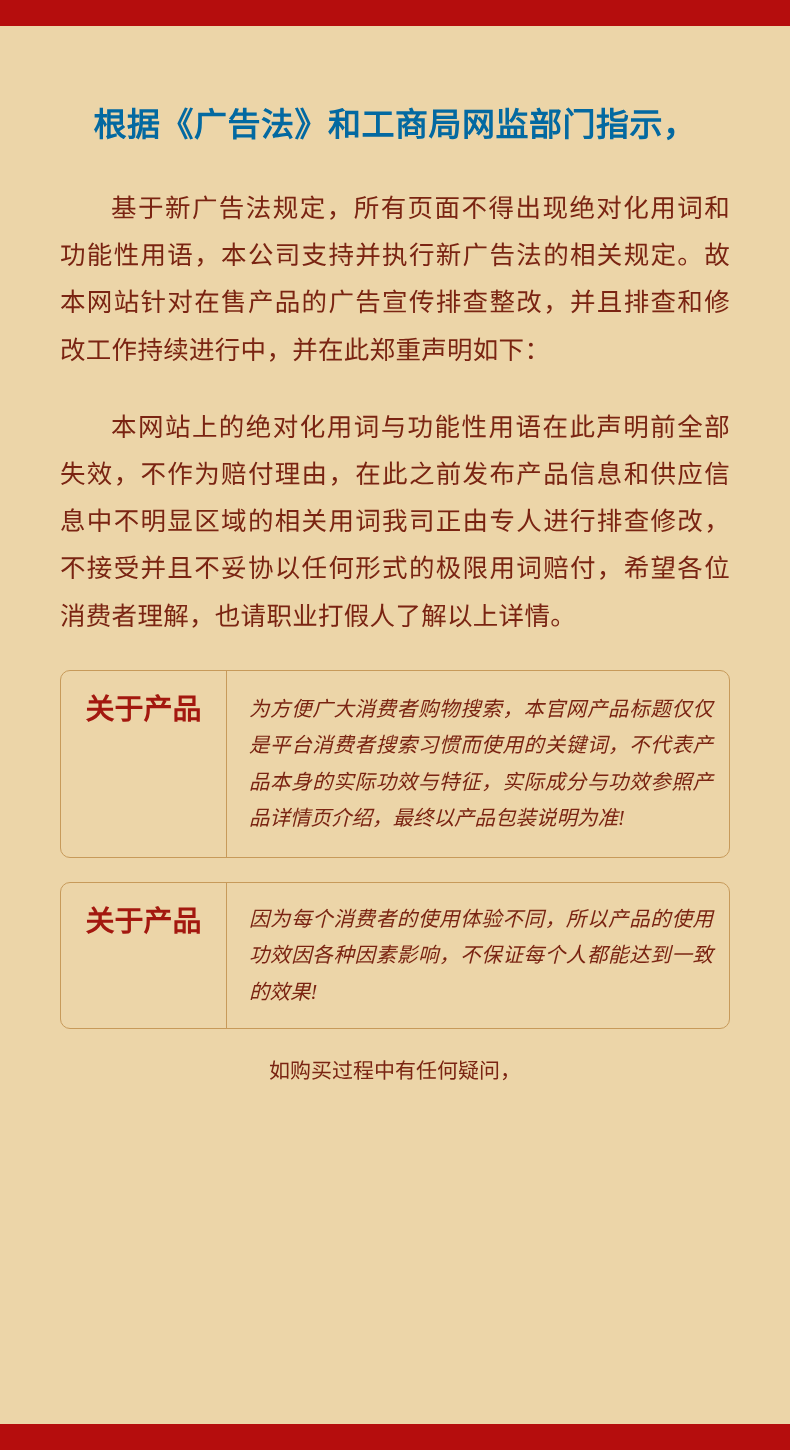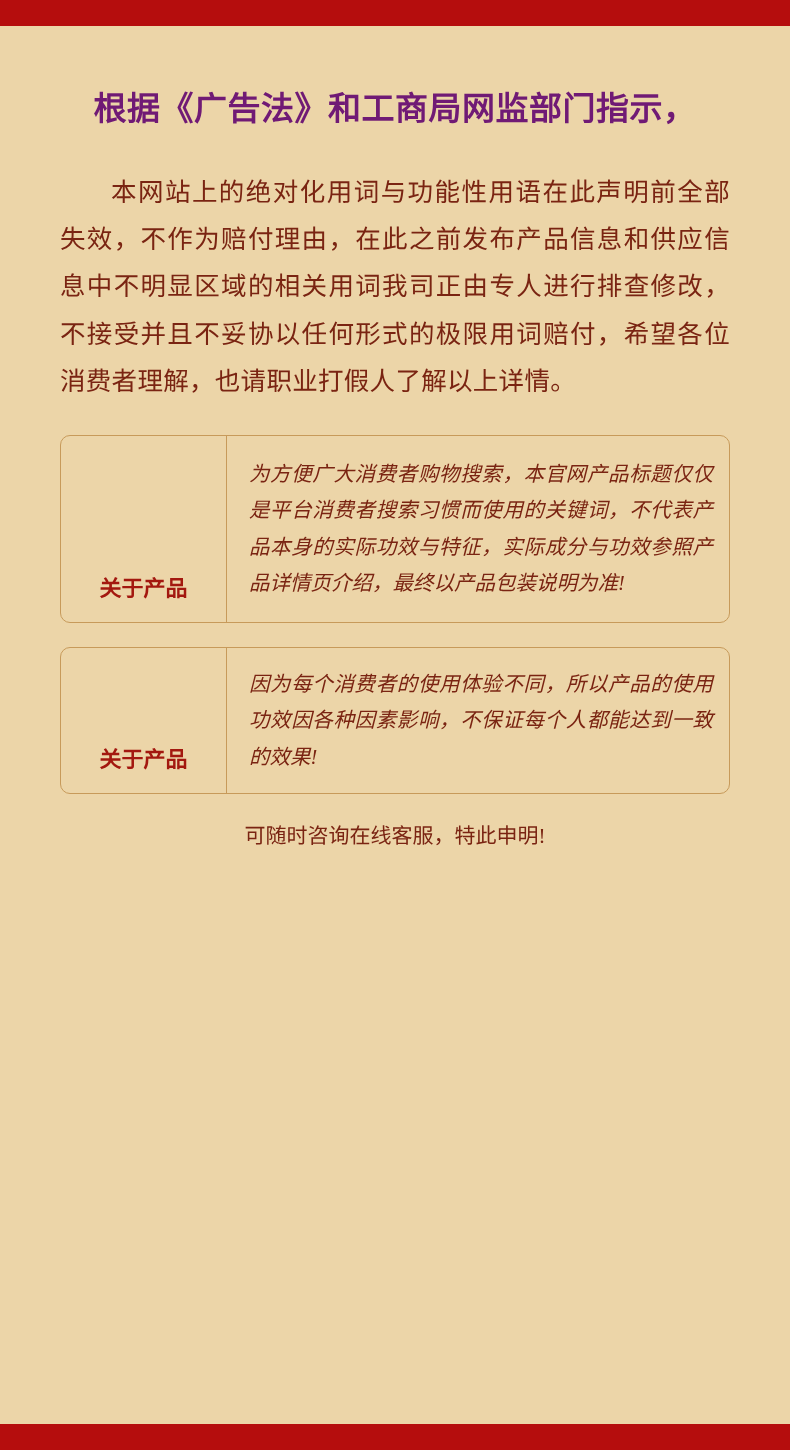--- a/index.html
+++ b/index.html
@@ -36,27 +36,27 @@
   }
   .panel {
     position: absolute;
     top: 26px; left: 0;
     width: 790px;
     height: 1398px;
     background: #ecd5a8;
     padding: 40px 60px 0 60px;
   }
   .headline {
-    color: #701a75;
+    color: #0369a1;
     font-weight: bold;
     font-size: 33px;
     line-height: 1.55;
     text-align: center;
     letter-spacing: 0.5px;
-    margin: 18px 0 0 0;
+    margin: 34px 0 0 0;
   }
   .headline .l2 { display: block; }
   .body-block {
     color: #7a2412;
     font-size: 25.5px;
     line-height: 1.85;
     margin-top: 34px;
     text-align: justify;
     letter-spacing: 0.3px;
   }
@@ -73,24 +73,24 @@
     display: flex;
     align-items: stretch;
     margin-bottom: 24px;
     background: transparent;
   }
   .card-title {
     flex: 0 0 166px;
     display: flex;
     flex-direction: column;
     align-items: center;
-    justify-content: flex-end;
+    justify-content: flex-start;
     color: #a3180f;
     font-weight: bold;
-    font-size: 22px;
+    font-size: 29px;
     line-height: 1.42;
     padding: 18px 6px;
     text-align: center;
     border-right: 1.5px solid #c79a5a;
   }
   .card-body {
     flex: 1 1 auto;
     color: #7a2412;
     font-size: 20.5px;
     line-height: 1.78;
@@ -116,20 +116,21 @@
 
   <div class="top-band"></div>
 
   <div class="panel">
 
     <div class="headline">
       <span class="l1">根据《广告法》和工商局网监部门指示，</span>
     </div>
 
     <div class="body-block">
+      <p>基于新广告法规定，所有页面不得出现绝对化用词和功能性用语，本公司支持并执行新广告法的相关规定。故本网站针对在售产品的广告宣传排查整改，并且排查和修改工作持续进行中，并在此郑重声明如下：</p>
       <p>本网站上的绝对化用词与功能性用语在此声明前全部失效，不作为赔付理由，在此之前发布产品信息和供应信息中不明显区域的相关用词我司正由专人进行排查修改，不接受并且不妥协以任何形式的极限用词赔付，希望各位消费者理解，也请职业打假人了解以上详情。</p>
     </div>
 
     <div class="cards">
 
       <div class="card tall">
         <div class="card-title">
           <span>关于产品</span>
         </div>
         <div class="card-body">为方便广大消费者购物搜索，本官网产品标题仅仅是平台消费者搜索习惯而使用的关键词，不代表产品本身的实际功效与特征，实际成分与功效参照产品详情页介绍，最终以产品包装说明为准!</div>
@@ -139,20 +140,20 @@
         <div class="card-title">
           <span>关于产品</span>
         </div>
         <div class="card-body">因为每个消费者的使用体验不同，所以产品的使用功效因各种因素影响，不保证每个人都能达到一致的效果!</div>
       </div>
 
 
     </div>
 
     <div class="footer-note">
-      <div>可随时咨询在线客服，特此申明!</div>
+      <div>如购买过程中有任何疑问，</div>
     </div>
 
   </div>
 
   <div class="bottom-band"></div>
 
 </div>
 
 </body></html>

